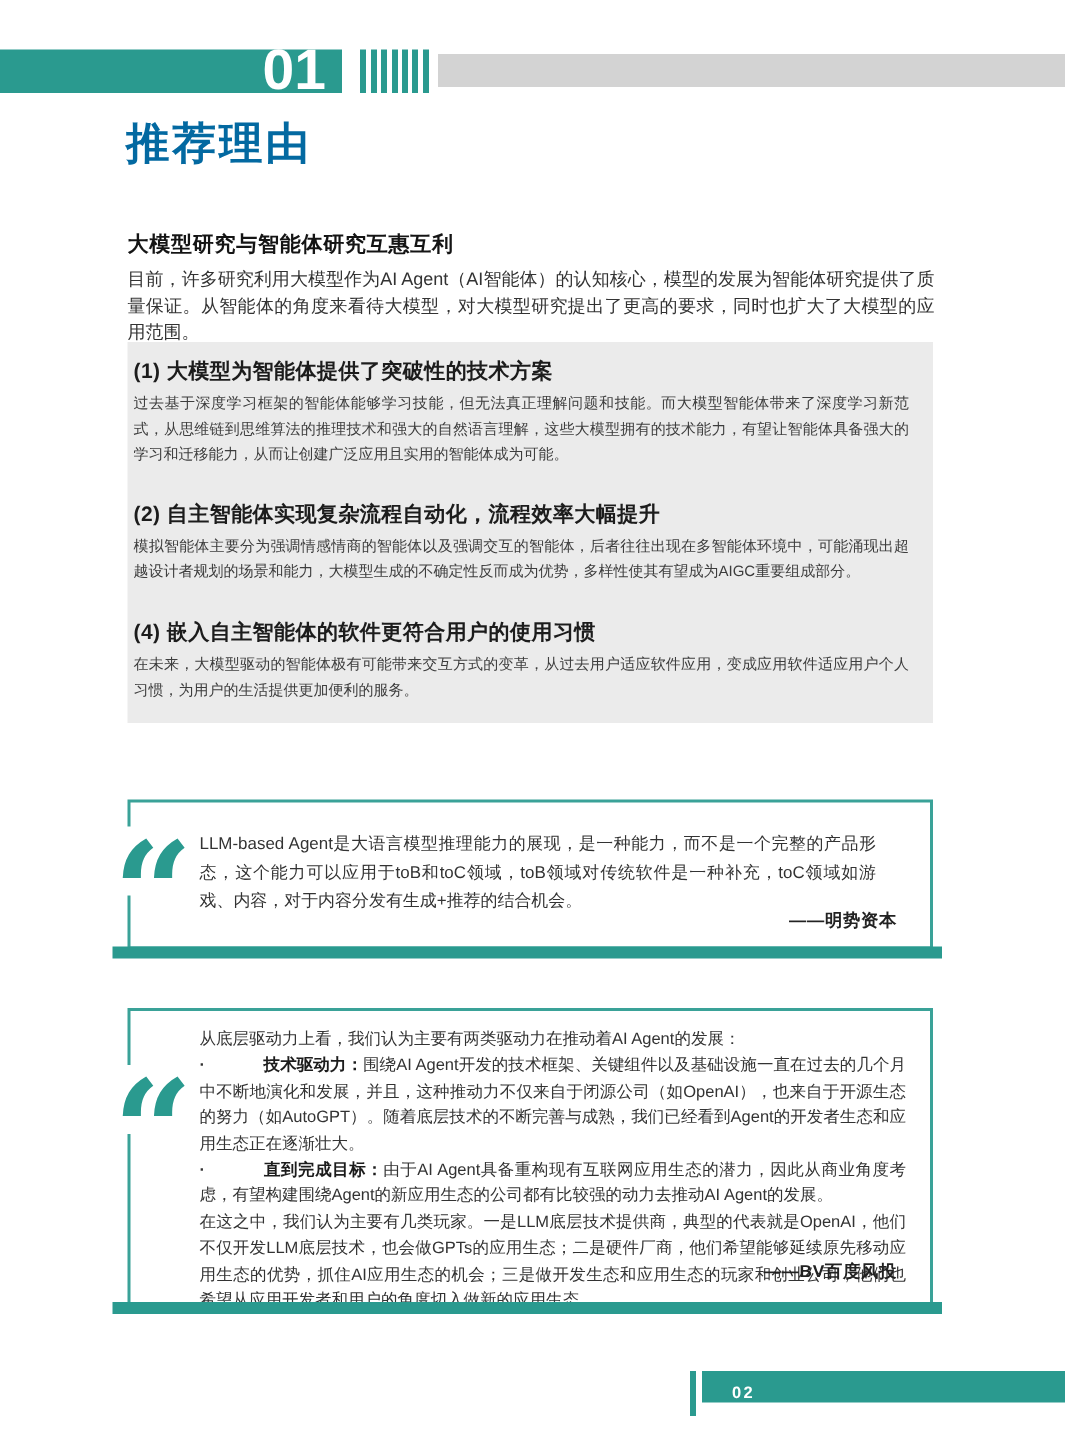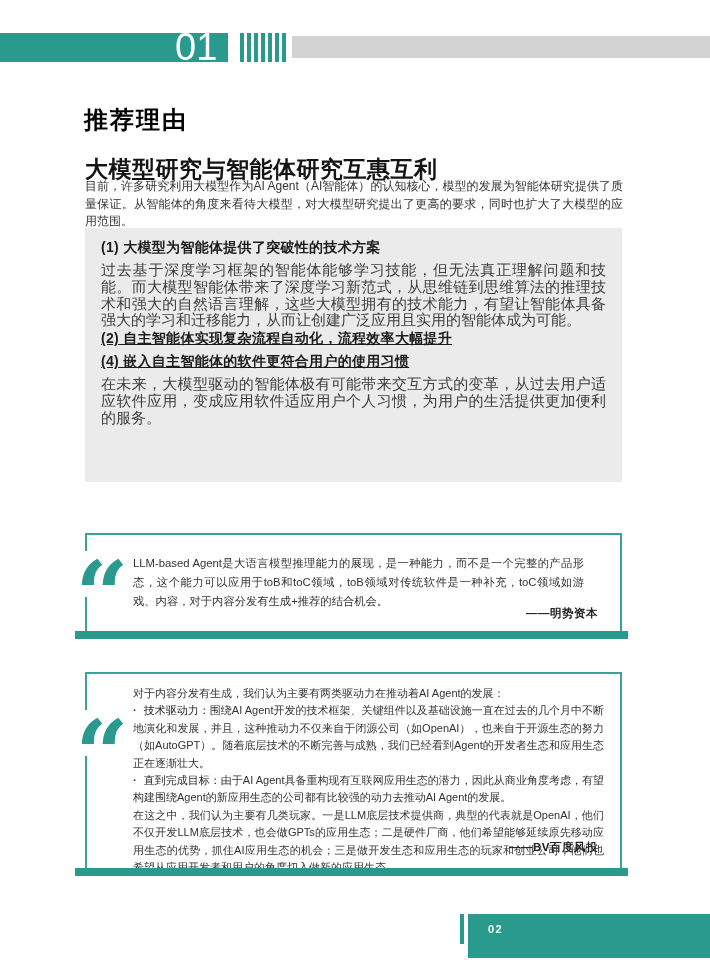--- a/index.html
+++ b/index.html
@@ -18,59 +18,59 @@
     background:#2a9a8f;
   }
   .chapter-label {
     position:absolute; left:118px; top:9px;
     font-size:9px; font-weight:bold; color:#ffffff; letter-spacing:1px;
     white-space:nowrap;
     margin-top:28px;
   }
   .chapter-number {
     position:absolute; left:175px; top:-2px;
-    font-size:38px; line-height:32px; font-weight:normal; color:#ffffff;
+    font-size:38px; line-height:32px; font-weight:bold; color:#ffffff;
   }
   .header-stripes {
     position:absolute; left:240px; top:33px; width:46px; height:29px;
     background:repeating-linear-gradient(90deg,
       #2a9a8f 0px, #2a9a8f 4px, #ffffff 4px, #ffffff 7px);
   }
   .header-gray-bar {
     position:absolute; left:292px; top:36px; width:418px; height:22px;
     background:#d3d3d3;
   }
 
   
   .page-title {
-    position:absolute; left:84px; top:104px;
-    font-size:24px; font-weight:bold; letter-spacing:2px;
-    color:#000000;
+    position:absolute; left:84px; top:76px;
+    font-size:29px; font-weight:bold; letter-spacing:2px;
+    color:#0369a1;
   }
   .page-subtitle {
     position:absolute; left:85px; top:154px;
-    font-size:23px; font-weight:bold; color:#141414; letter-spacing:0.5px;
+    font-size:14px; font-weight:bold; color:#141414; letter-spacing:0.5px;
   }
   .intro-paragraph {
     position:absolute; left:85px; top:178px; width:538px;
     font-size:12px; line-height:17.5px; color:#333; text-align:justify;
   }
 
   
   .reasons-box {
     position:absolute; left:85px; top:228px; width:537px; height:254px;
-    background:#ebebeb; padding:11px 16px 0 16px;
+    background:#ebebeb; padding:11px 16px 0 4px;
   }
   .reason-heading {
     font-size:14px; font-weight:bold; color:#1c1c1c;
     margin:0 0 5px 0; letter-spacing:0.3px;
   }
-  .reason + .reason .reason-heading { margin-top:1px;text-decoration:underline; }
+  .reason + .reason .reason-heading { margin-top:22px; }
   .reason-body {
-    font-size:15px; line-height:16.8px; color:#3d3d3d; text-align:justify;
+    font-size:10px; line-height:16.8px; color:#3d3d3d; text-align:justify;
   }
 
   
   .quote-card {
     position:absolute; left:85px; width:537px;
     border:2px solid #3aa298; background:#ffffff;
   }
   .quote-card-1 { top:533px; height:100px; }
   .quote-card-2 { top:672px; height:198px; }
   .quote-bottom-bar {
@@ -87,36 +87,36 @@
   .quote-card-1 .quote-mark { top:16px; }
   .quote-card-2 .quote-mark { top:36px; }
   .quote-text {
     margin:19px 36px 0 46px;
     font-size:11.3px; line-height:19px; color:#333; text-align:justify;
   }
   .quote-card-2 .quote-rich { margin:11px 16px 0 46px; }
   .quote-rich p {
     font-size:11px; line-height:17.4px; color:#333; text-align:justify;
   }
-  .bullet-label { font-weight:normal; color:#1c1c1c; }
+  .bullet-label { font-weight:bold; color:#1c1c1c;margin-left:32px; }
   .bullet-marker { font-weight:bold; padding-right:7px; }
   .quote-attribution {
     position:absolute; right:22px;
     font-size:11.5px; font-weight:bold; color:#222; letter-spacing:0.5px;
   }
   .quote-card-1 .quote-attribution { bottom:10px; }
   .quote-card-2 .quote-attribution { bottom:13px; }
 
   
   .footer-stripe {
     position:absolute; left:460px; top:914px; width:4px; height:30px;
     background:#2a9a8f;
   }
   .footer-bar {
-    position:absolute; left:468px; top:914px; width:242px; height:44px;
+    position:absolute; left:468px; top:914px; width:242px; height:21px;
     background:#2a9a8f;
   }
   .page-number {
     display:block; padding-left:20px; line-height:30px;
     font-size:11px; font-weight:bold; color:#ffffff; letter-spacing:1.5px;
   }
 </style>
 </head>
 <body>
 
@@ -133,38 +133,39 @@
 
 <div class="reasons-box">
   <div class="reason">
     <h3 class="reason-heading">(1) 大模型为智能体提供了突破性的技术方案</h3>
     <p class="reason-body">过去基于深度学习框架的智能体能够学习技能，但无法真正理解问题和技能。而大模型智能体带来了深度学习新范式，从思维链到思维算法的推理技术和强大的自然语言理解，这些大模型拥有的技术能力，有望让智能体具备强大的学习和迁移能力，从而让创建广泛应用且实用的智能体成为可能。</p>
   </div>
   <div class="reason">
     <h3 class="reason-heading">(2) 自主智能体实现复杂流程自动化，流程效率大幅提升</h3>
   </div>
   <div class="reason">
+    <p class="reason-body">模拟智能体主要分为强调情感情商的智能体以及强调交互的智能体，后者往往出现在多智能体环境中，可能涌现出超越设计者规划的场景和能力，大模型生成的不确定性反而成为优势，多样性使其有望成为AIGC重要组成部分。</p>
   </div>
   <div class="reason">
     <h3 class="reason-heading">(4) 嵌入自主智能体的软件更符合用户的使用习惯</h3>
     <p class="reason-body">在未来，大模型驱动的智能体极有可能带来交互方式的变革，从过去用户适应软件应用，变成应用软件适应用户个人习惯，为用户的生活提供更加便利的服务。</p>
   </div>
 </div>
 
 <div class="quote-card quote-card-1">
   <span class="quote-mark">“</span>
   <p class="quote-text">LLM-based Agent是大语言模型推理能力的展现，是一种能力，而不是一个完整的产品形态，这个能力可以应用于toB和toC领域，toB领域对传统软件是一种补充，toC领域如游戏、内容，对于内容分发有生成+推荐的结合机会。</p>
   <span class="quote-attribution">——明势资本</span>
   <div class="quote-bottom-bar"></div>
 </div>
 
 <div class="quote-card quote-card-2">
   <span class="quote-mark">“</span>
   <div class="quote-rich">
-    <p>对于内容分发有生成，我们认为主要有两类驱动力在推动着AI Agent的发展：</p>
+    <p>从底层驱动力上看，我们认为主要有两类驱动力在推动着AI Agent的发展：</p>
     <p><span class="bullet-marker">·</span><span class="bullet-label">技术驱动力：</span><span>围绕AI Agent开发的技术框架、关键组件以及基础设施一直在过去的几个月中不断地演化和发展，并且，这种推动力不仅来自于闭源公司（如OpenAI），也来自于开源生态的努力（如AutoGPT）。随着底层技术的不断完善与成熟，我们已经看到Agent的开发者生态和应用生态正在逐渐壮大。</span></p>
     <p><span class="bullet-marker">·</span><span class="bullet-label">直到完成目标：</span><span>由于AI Agent具备重构现有互联网应用生态的潜力，因此从商业角度考虑，有望构建围绕Agent的新应用生态的公司都有比较强的动力去推动AI Agent的发展。</span></p>
     <p>在这之中，我们认为主要有几类玩家。一是LLM底层技术提供商，典型的代表就是OpenAI，他们不仅开发LLM底层技术，也会做GPTs的应用生态；二是硬件厂商，他们希望能够延续原先移动应用生态的优势，抓住AI应用生态的机会；三是做开发生态和应用生态的玩家和创业公司，他们也希望从应用开发者和用户的角度切入做新的应用生态。</p>
   </div>
   <span class="quote-attribution">——BV百度风投</span>
   <div class="quote-bottom-bar"></div>
 </div>
 
 <div class="footer-stripe"></div>
 <div class="footer-bar">

